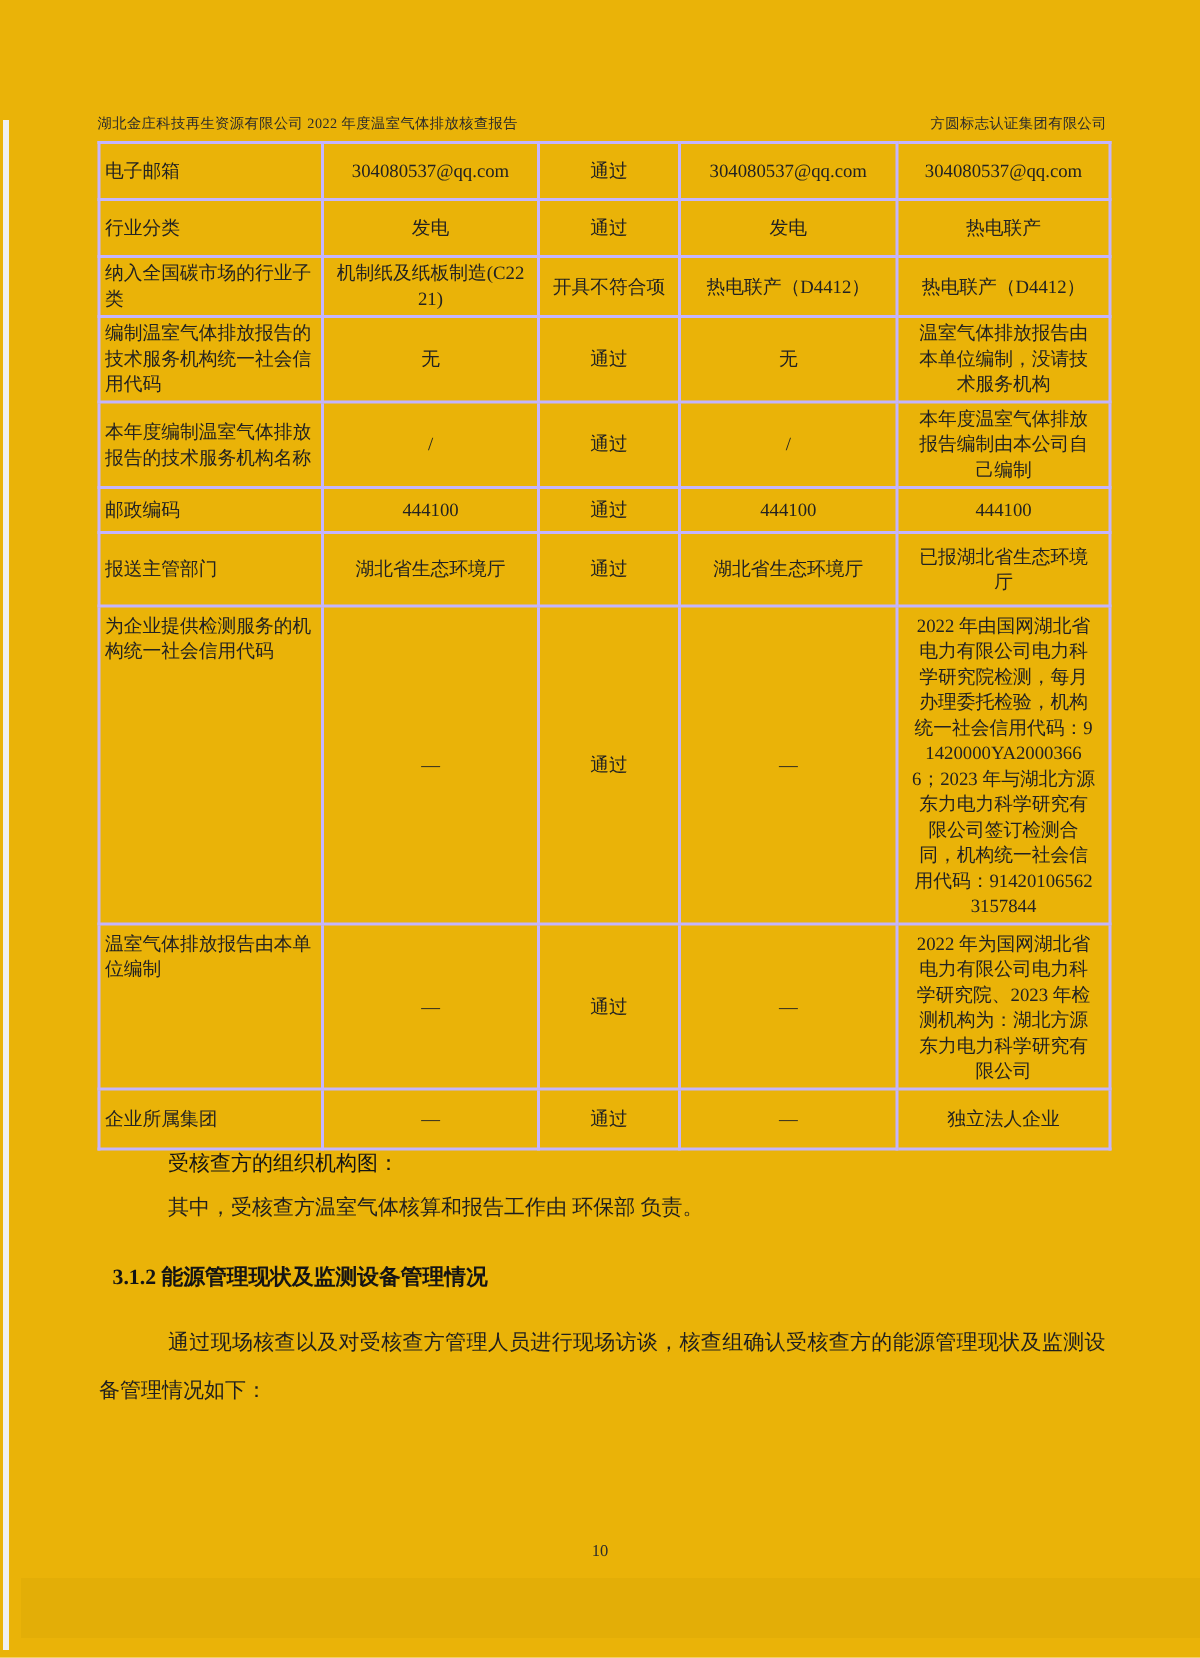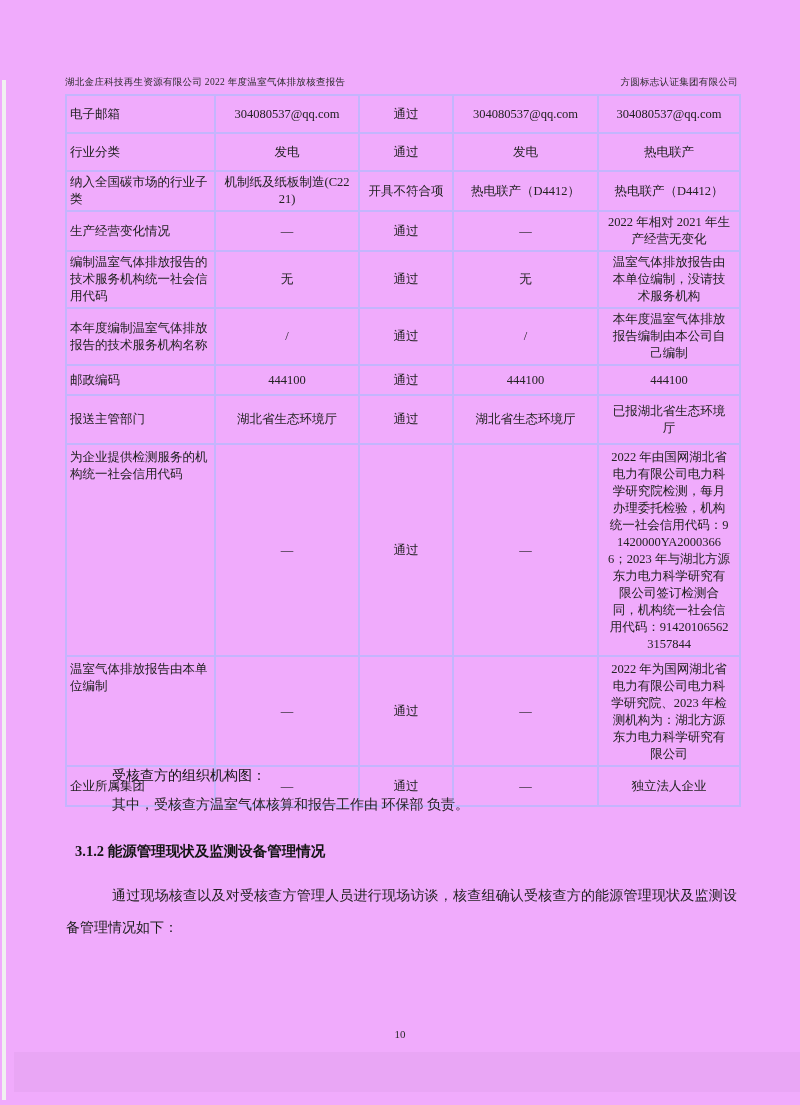--- a/index.html
+++ b/index.html
@@ -4,21 +4,21 @@
 <style>
   * { margin:0; padding:0; box-sizing:border-box; }
   html,body { background:#ffffff; }
   body {
     width:800px; height:1105px;
     font-family:"Liberation Serif","DejaVu Serif",serif;
     color:#1f1f1f;
     position:relative;
     overflow:hidden;
   }
-  .page { position:absolute; left:0; top:0; width:800px; height:1105px; background:#f0abfc; }
+  .page { position:absolute; left:0; top:0; width:800px; height:1105px; background:#eab308; }
   .scan-left { position:absolute; left:2px; top:80px; width:4px; height:1020px; background:#f0f0f0; }
   .scan-bottom { position:absolute; left:14px; top:1052px; width:786px; height:40px; background:rgba(0,0,0,0.028); }
 
   .header {
     position:absolute; left:65px; top:76px; width:673px;
     display:flex; justify-content:space-between;
     font-size:9.5px; color:#2b2b2b; letter-spacing:0.3px;
   }
 
   table.doc-table {
@@ -99,27 +99,20 @@
         <td>发电</td>
         <td class="last">热电联产</td>
       </tr>
       <tr style="height:37px">
         <td class="lbl">纳入全国碳市场的行业子类</td>
         <td>机制纸及纸板制造(C2221)</td>
         <td>开具不符合项</td>
         <td>热电联产（D4412）</td>
         <td class="last">热电联产（D4412）</td>
       </tr>
-      <tr style="height:35px">
-        <td class="lbl">生产经营变化情况</td>
-        <td>—</td>
-        <td>通过</td>
-        <td>—</td>
-        <td class="last">2022 年相对 2021 年生产经营无变化</td>
-      </tr>
       <tr style="height:49px">
         <td class="lbl">编制温室气体排放报告的技术服务机构统一社会信用代码</td>
         <td>无</td>
         <td>通过</td>
         <td>无</td>
         <td class="last">温室气体排放报告由本单位编制，没请技术服务机构</td>
       </tr>
       <tr style="height:51px">
         <td class="lbl">本年度编制温室气体排放报告的技术服务机构名称</td>
         <td>/</td>

